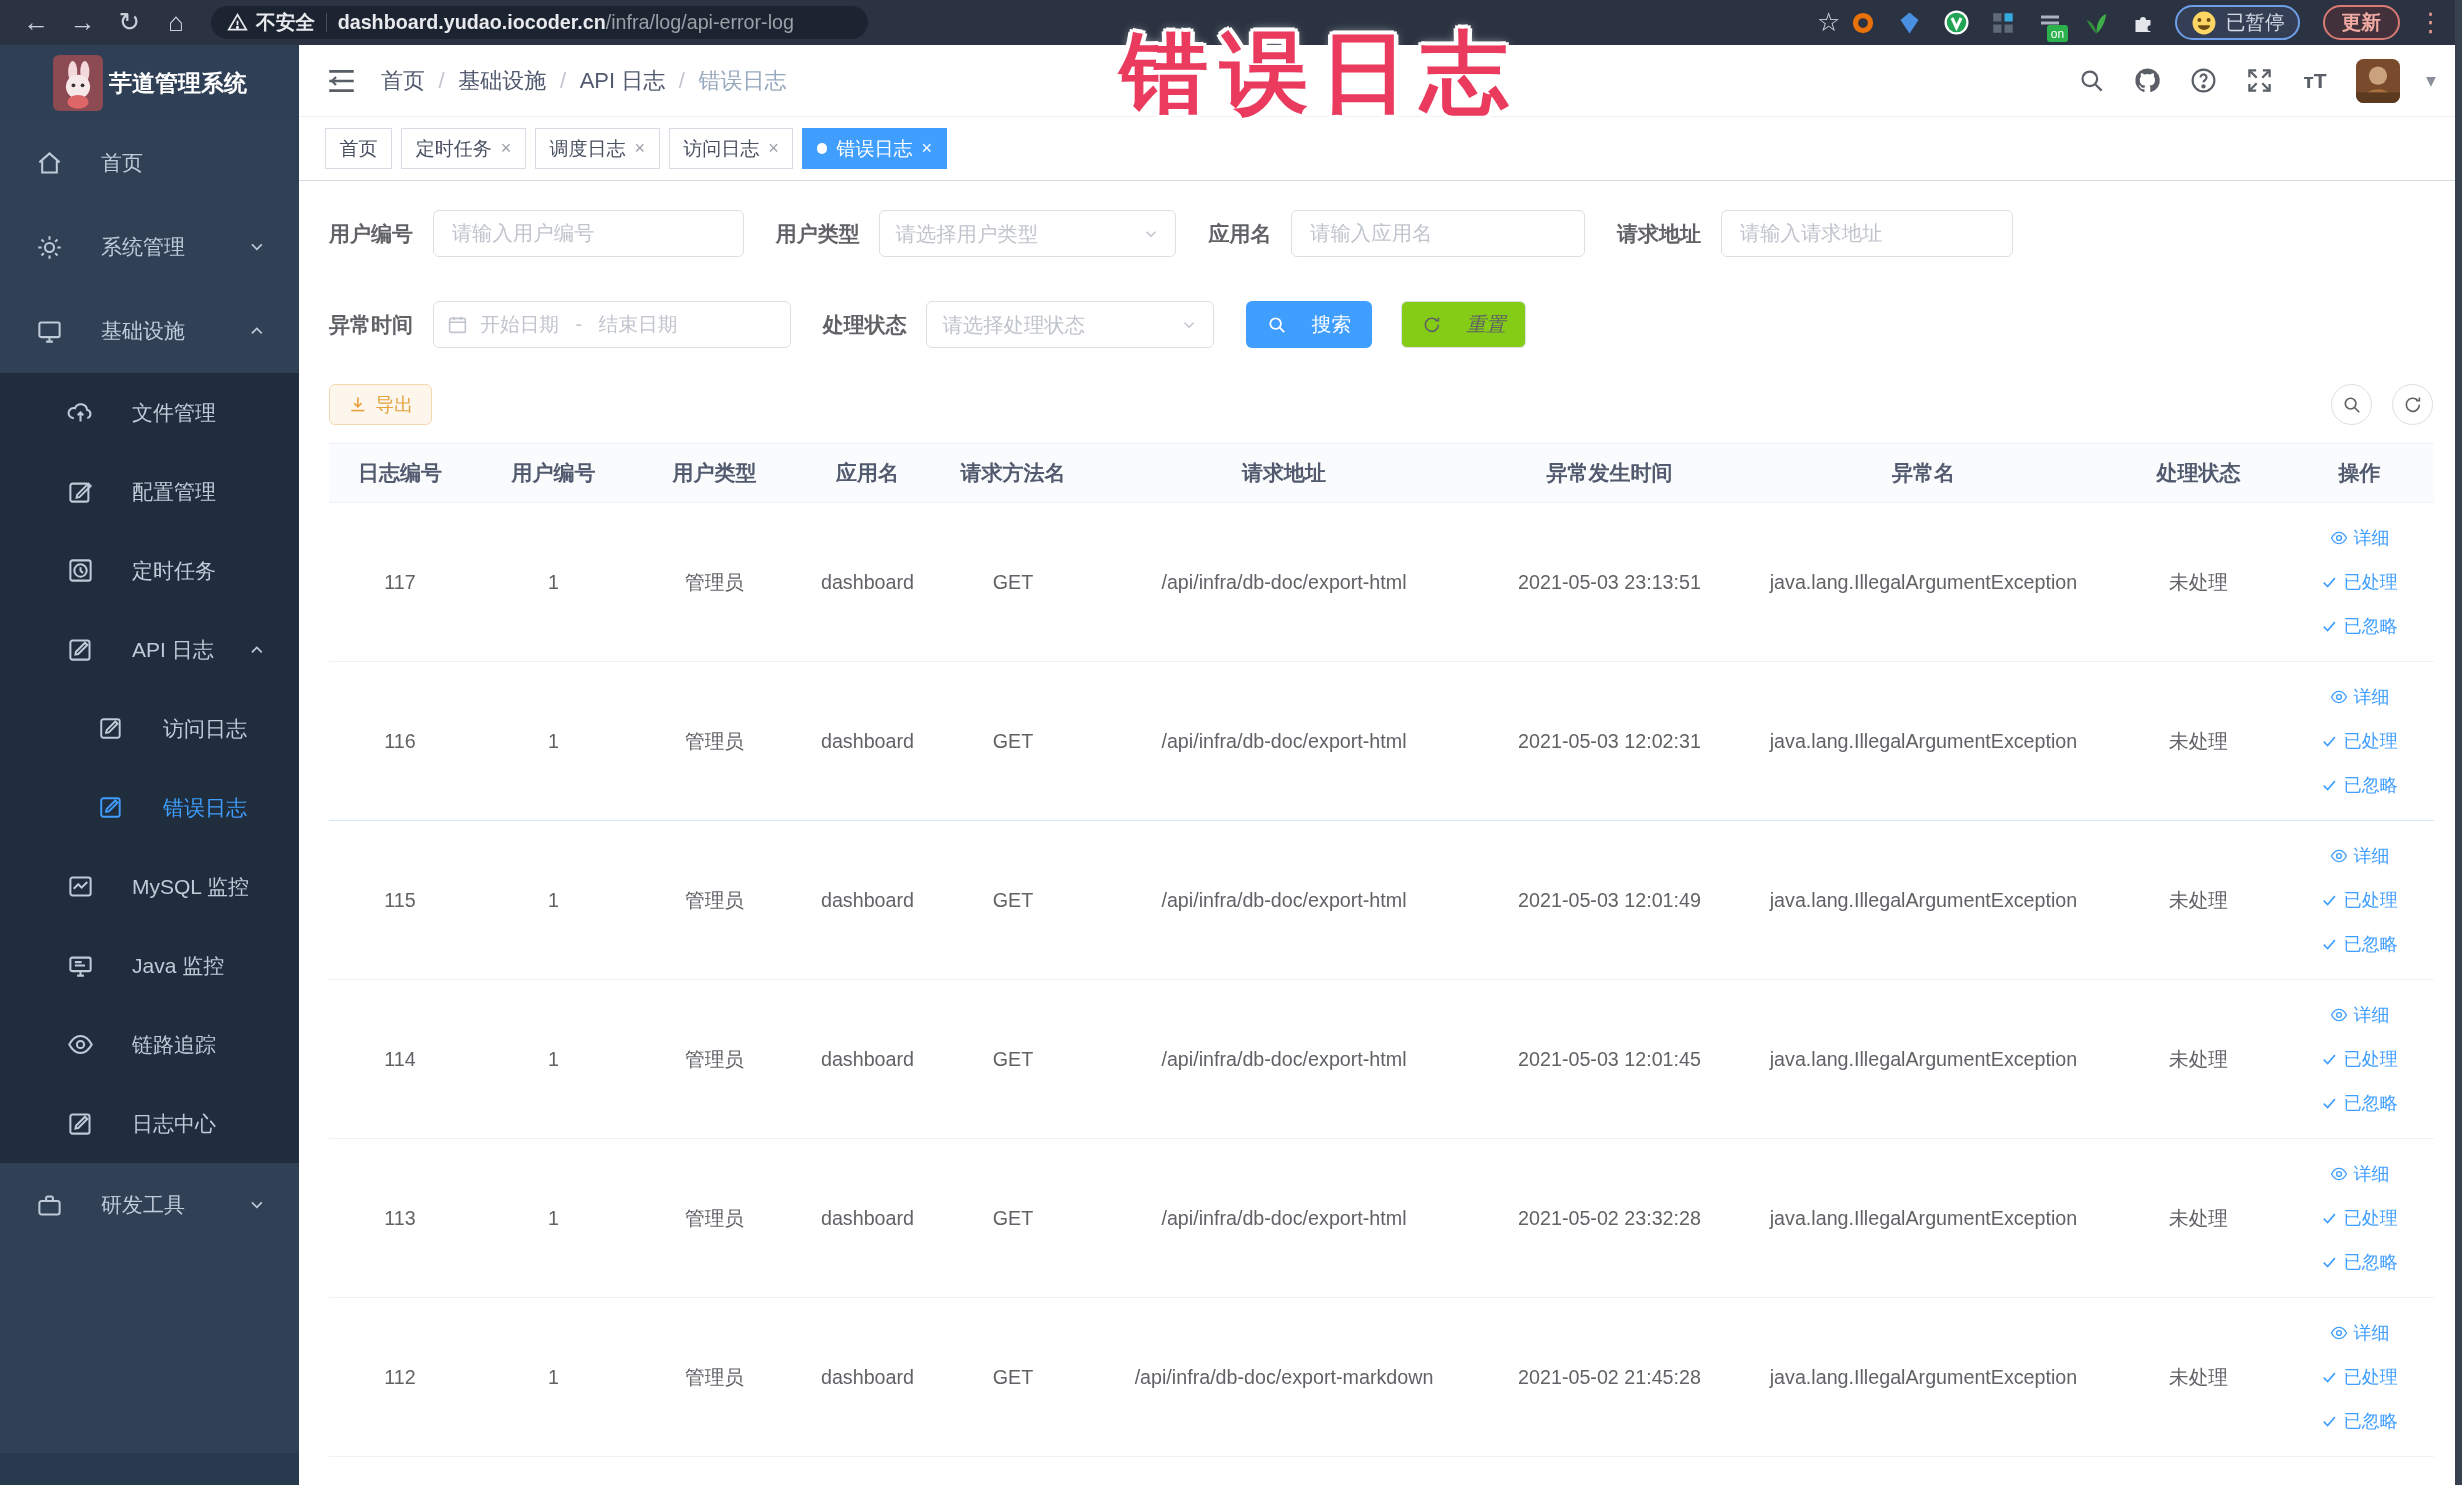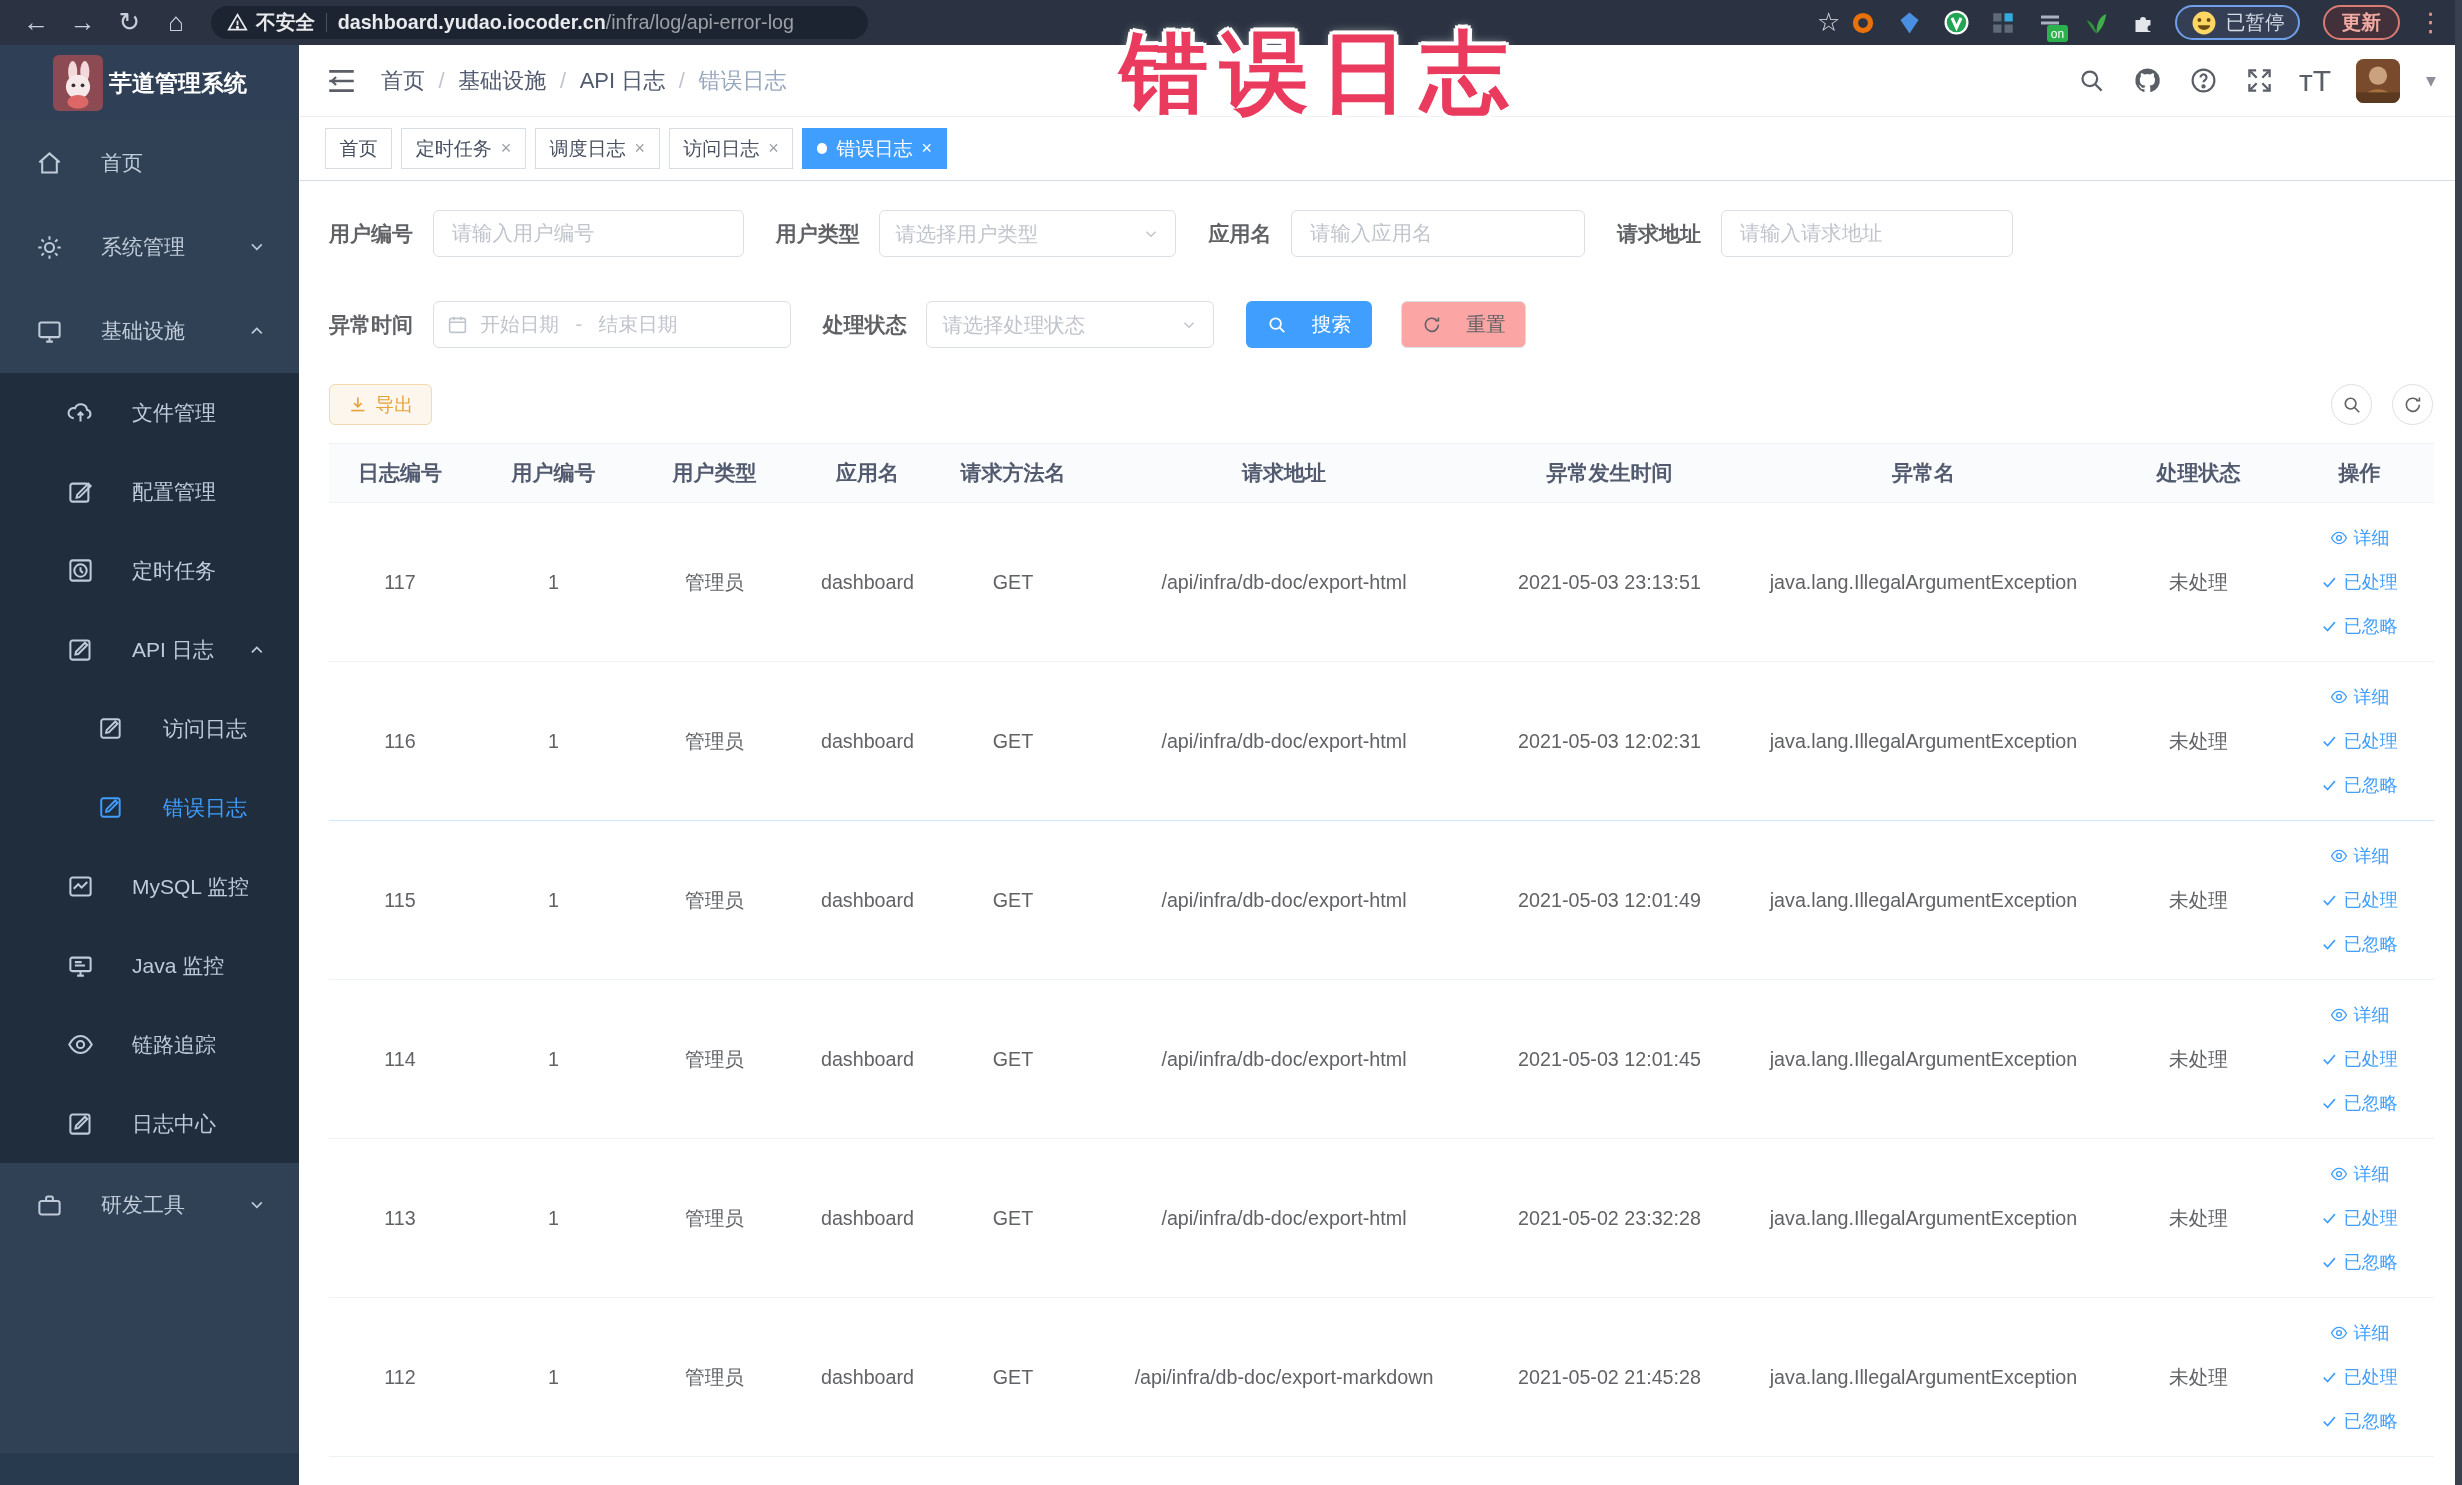--- a/index.html
+++ b/index.html
@@ -81,21 +81,21 @@
             padding:0 15px; font-size:20.4px; color:#c0c4cc; background:#fff; cursor:pointer; }
   .select .ph { flex:1; }
   .select .chev { color:#c0c4cc; }
   .range { width:358px; height:47px; border:0.8px solid #dcdfe6; border-radius:6px; display:flex; align-items:center;
            padding:0 13.6px; gap:12px; font-size:19.7px; color:#c0c4cc; background:#fff; cursor:pointer; }
   .range .ph { white-space:nowrap; }
   .range .rsep { color:#c0c4cc; padding:0 4.5px; }
   .btn { height:47px; border-radius:6px; display:flex; align-items:center; justify-content:center; gap:25px;
          font-size:19.7px; cursor:pointer; border:0.8px solid transparent; white-space:nowrap; }
   .btn-primary { background:#409eff; color:#fff; padding:0 19.7px; }
-  .btn-plain { background:#fca5a5; color:#606266; border-color:#dcdfe6; padding:0 19.7px; }
+  .btn-plain { background:#84cc16; color:#606266; border-color:#dcdfe6; padding:0 19.7px;font-style:italic; }
 
   
   .toolbar { margin-top:36px; display:flex; align-items:center; }
   .btn-export { height:41px; background:#fdf6ec; border:0.8px solid #f3d8b0; color:#e6a23c; border-radius:6px;
                 display:flex; align-items:center; gap:7.6px; padding:0 18px; font-size:19px; cursor:pointer; }
   .toolbar .tspacer { flex:1; }
   .circle-btn { width:41px; height:41px; border:0.8px solid #dcdfe6; border-radius:50%; background:#fff; color:#606266;
                 display:flex; align-items:center; justify-content:center; cursor:pointer; margin-left:19.7px; }
 
   
@@ -415,21 +415,21 @@
               <path d="M9.5 9.5 a2.5 2.5 0 1 1 3.8 2.1 c-.8.5-1.3 1-1.3 1.9"></path>
               <circle cx="12" cy="16.8" r="0.9" fill="currentColor"></circle>
             </svg>
         </span>
         <span class="hic">
           <svg width="27" height="27" viewBox="0 0 24 24" fill="none" stroke="currentColor" stroke-width="2">
               <path d="M3 9 V3 h6 M15 3 h6 v6 M21 15 v6 h-6 M9 21 H3 v-6"></path>
               <path d="M4 4 L9.5 9.5 M20 4 L14.5 9.5 M20 20 L14.5 14.5 M4 20 L9.5 14.5"></path>
             </svg>
         </span>
-        <span class="hic" style="font-size:30px; font-weight:400;">тT</span>
+        <span class="hic" style="font-size:21px; font-weight:700;">тT</span>
         <span class="avatar">
           <svg width="44" height="44" viewBox="0 0 58 58">
               <rect width="58" height="58" fill="#7a4a2c"></rect>
               <circle cx="29" cy="22" r="12" fill="#caa27e"></circle>
               <path d="M8 58 a21 18 0 0 1 42 0 Z" fill="#a8713f"></path>
               <rect y="44" width="58" height="14" fill="#5b3a20"></rect>
             </svg>
         </span>
         <span class="caret">▾</span>
       </div>

